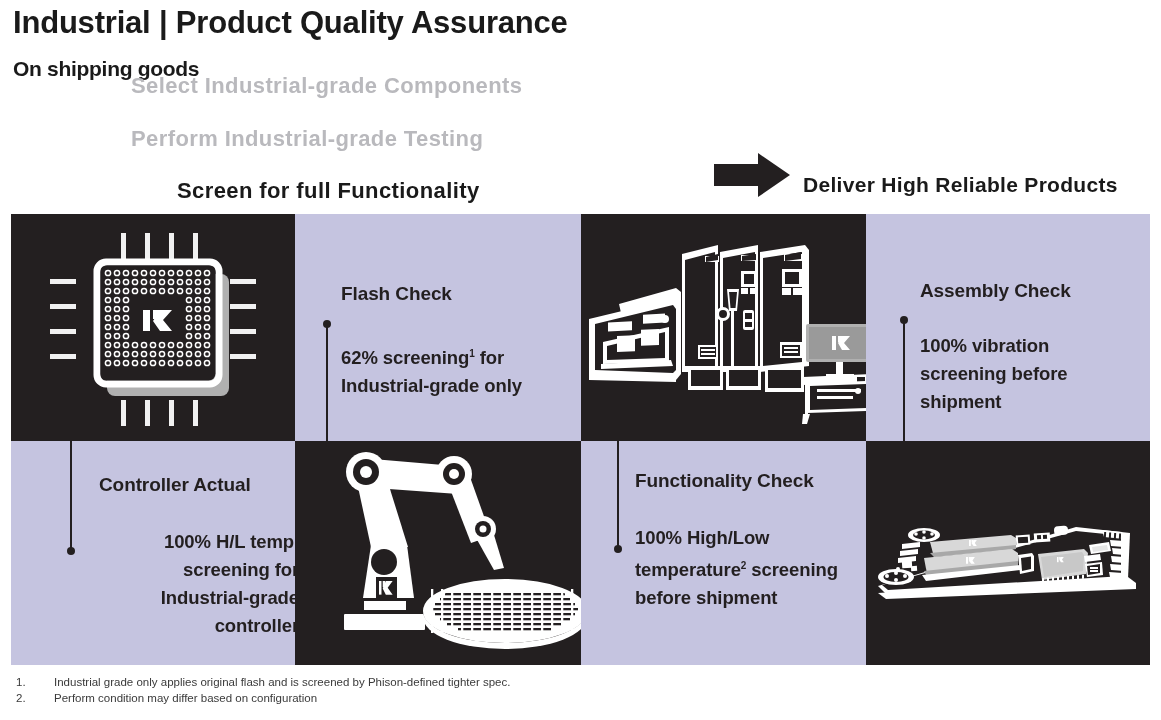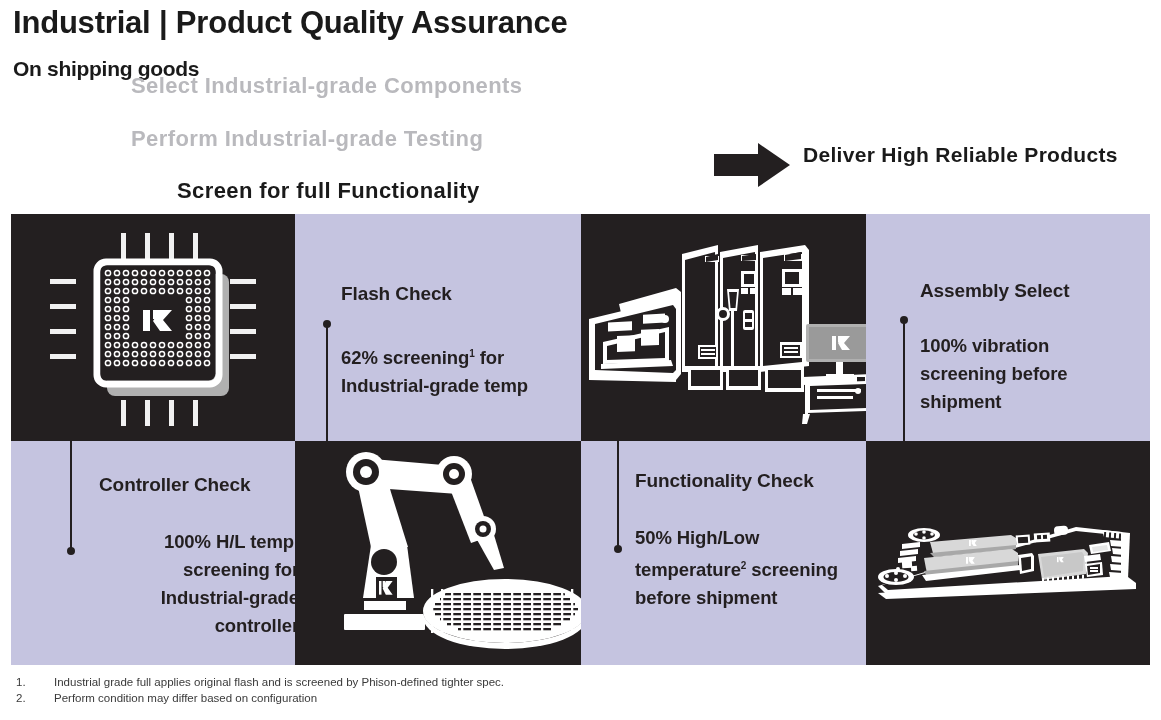--- a/index.html
+++ b/index.html
@@ -32,22 +32,22 @@
     letter-spacing:0.4px;white-space:nowrap;
   }
   .step.muted{color:#b9b9bd;}
   .step.active{color:#1a1a1a;}
   #step1{top:73px;}
   #step2{top:126px;}
   #step3{top:178px;margin-left:46px;}
 
   
   #deliver{
-    position:absolute;left:714px;top:143px;
-    display:flex;align-items:flex-start;
+    position:absolute;left:714px;top:153px;
+    display:flex;align-items:flex-end;
   }
   #arrow-icon{
     width:76px;height:44px;flex:0 0 auto;display:block;
   }
   #deliver-label{
     margin-left:13px;
     font-size:21px;font-weight:bold;color:#1a1a1a;
     letter-spacing:0.3px;white-space:nowrap;
   }
 
@@ -300,21 +300,21 @@
         <rect x="142" y="96" width="7" height="9"></rect>
         <polygon points="149,96 161,96 152,106 161,117 149,117 142,107"></polygon>
       </g>
     </svg>
   </div>
 
   <div id="c2" class="cell light">
     <div class="conn"></div>
     <div class="dot"></div>
     <div class="cell-head">Flash Check</div>
-    <div class="cell-body"><span>62% screening</span><sup>1</sup><span> for Industrial-grade temp</span></div>
+    <div class="cell-body"><span>62% screening</span><sup>1</sup><span> for Industrial-grade only</span></div>
   </div>
 
   <div id="c3" class="cell dark">
     <svg class="illus" viewBox="0 0 285 227">
       <g fill="#ffffff">
 
         <polygon points="38,90 95,74 100,78 100,96 43,112"></polygon>
         <path d="M8,105 L95,84 L100,90 L100,160 L95,166 L8,162 Z" fill="#ffffff"></path>
         <path d="M14,110 L92,91 L95,95 L95,156 L92,159 L14,156 Z" fill="#231f20"></path>
         <rect x="27" y="110" width="24" height="9" fill="#ffffff" transform="skewY(-3)"></rect>
@@ -392,28 +392,28 @@
         <rect x="288" y="168" width="3" height="33"></rect>
         <polygon points="222,200 229,200 226,210 221,210"></polygon>
         <polygon points="286,198 293,198 291,208 285,208"></polygon>
       </g>
     </svg>
   </div>
 
   <div id="c4" class="cell light">
     <div class="conn"></div>
     <div class="dot"></div>
-    <div class="cell-head">Assembly Select</div>
+    <div class="cell-head">Assembly Check</div>
     <div class="cell-body">100% vibration screening before shipment</div>
   </div>
 
   <div id="c5" class="cell light">
     <div class="conn"></div>
     <div class="dot"></div>
-    <div class="cell-head">Controller Check</div>
+    <div class="cell-head">Controller Actual</div>
     <div class="cell-body">100% H/L temp. screening for Industrial-grade controller</div>
   </div>
 
   <div id="c6" class="cell dark">
     <svg class="illus" viewBox="0 0 286 224">
       <g fill="#ffffff">
 
         <rect x="49" y="173" width="81" height="16" rx="1"></rect>
         <rect x="69" y="160" width="42" height="9"></rect>
         <polygon points="76,104 112,104 119,157 68,157"></polygon>
@@ -475,21 +475,21 @@
         </g>
         <ellipse cx="210" cy="170" rx="80" ry="30" fill="none" stroke="#ffffff" stroke-width="4"></ellipse>
       </g>
     </svg>
   </div>
 
   <div id="c7" class="cell light">
     <div class="conn"></div>
     <div class="dot"></div>
     <div class="cell-head">Functionality Check</div>
-    <div class="cell-body"><span>50% High/Low temperature</span><sup>2</sup><span> screening before shipment</span></div>
+    <div class="cell-body"><span>100% High/Low temperature</span><sup>2</sup><span> screening before shipment</span></div>
   </div>
 
   <div id="c8" class="cell dark">
     <svg class="illus" viewBox="0 0 284 224">
       <g>
 
         <polygon points="12,152 262,136 270,142 270,148 20,158" fill="#ffffff"></polygon>
 
         <polygon points="12,145 210,86 264,92 262,138 20,153" fill="#ffffff"></polygon>
         <polygon points="16,144 210,90 259,95 258,135 22,149" fill="#231f20"></polygon>
@@ -586,19 +586,19 @@
         </g>
         <rect x="255" y="92" width="4" height="46" fill="#ffffff"></rect>
       </g>
     </svg>
   </div>
 </div>
 
 <div id="footnotes">
   <div class="fn">
     <span class="fn-num">1.</span>
-    <span class="fn-txt">Industrial grade full applies original flash and is screened by Phison-defined tighter spec.</span>
+    <span class="fn-txt">Industrial grade only applies original flash and is screened by Phison-defined tighter spec.</span>
   </div>
   <div class="fn">
     <span class="fn-num">2.</span>
     <span class="fn-txt">Perform condition may differ based on configuration</span>
   </div>
 </div>
 
 </body></html>

